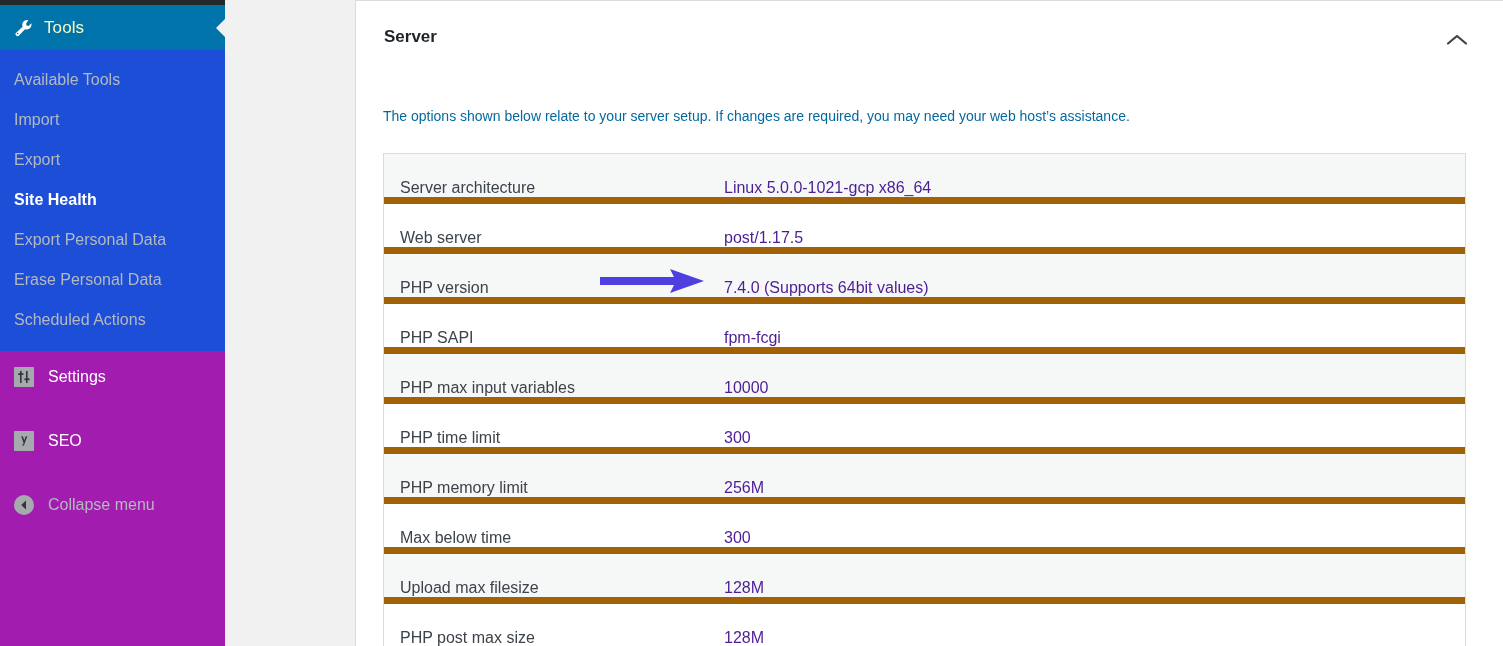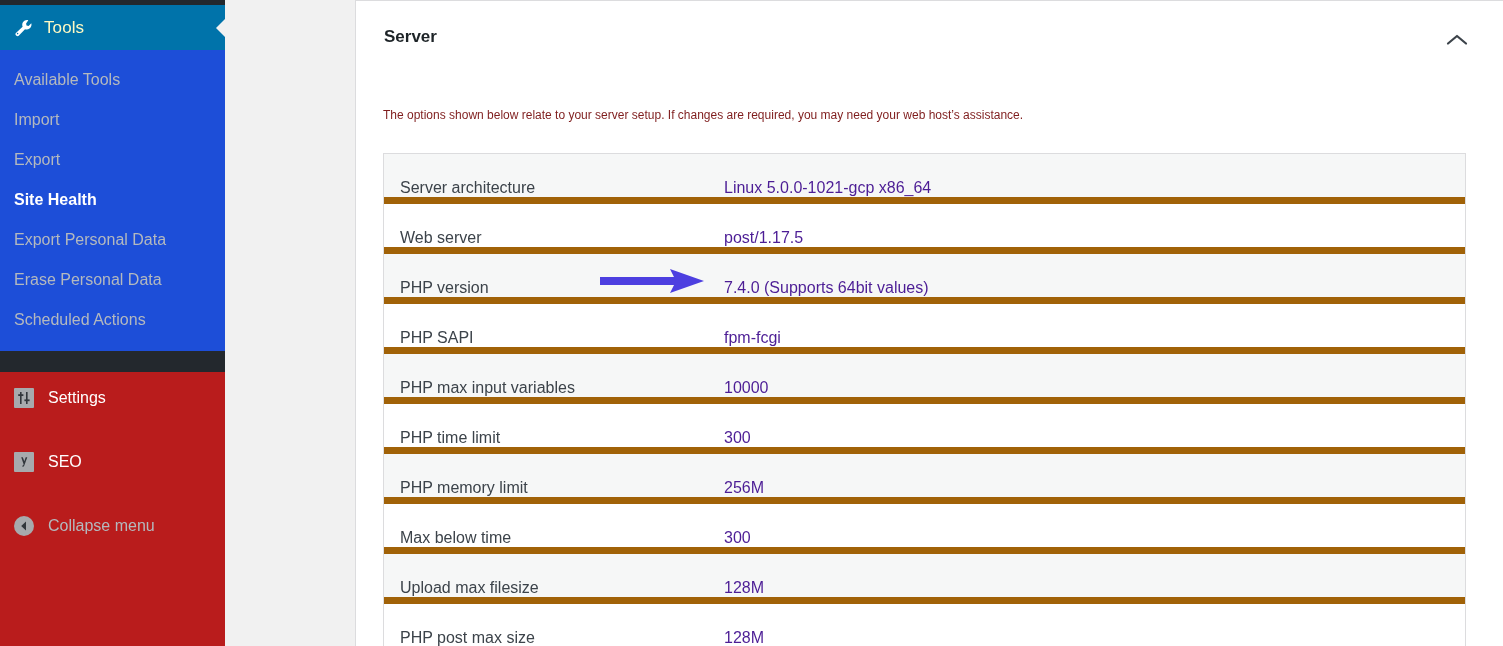--- a/index.html
+++ b/index.html
@@ -104,24 +104,24 @@
   }
 
   .submenu-item.current {
     color: #ffffff;
     font-weight: bold;
   }
 
   .mainmenu {
     position: absolute;
     left: 0;
-    top: 372px;
+    top: 351px;
     width: 225px;
     bottom: 0;
-    background: #b91c1c;
+    background: #a21caf;
     padding-top: 8px;
   }
 
   .main-item {
     height: 36px;
     display: flex;
     align-items: center;
     padding-left: 10px;
     color: #ffffff;
     font-size: 16px;
@@ -197,22 +197,22 @@
     justify-content: center;
     cursor: pointer;
     background: none;
     border: none;
   }
 
   .panel-desc {
     position: absolute;
     left: 383px;
     top: 108px;
-    font-size: 12px;
-    color: #7f1d1d;
+    font-size: 14px;
+    color: #0369a1;
     white-space: nowrap;
   }
 
   .info-table {
     position: absolute;
     left: 383px;
     top: 153px;
     width: 1083px;
     border: 1px solid #dcdcde;
     border-bottom: none;

